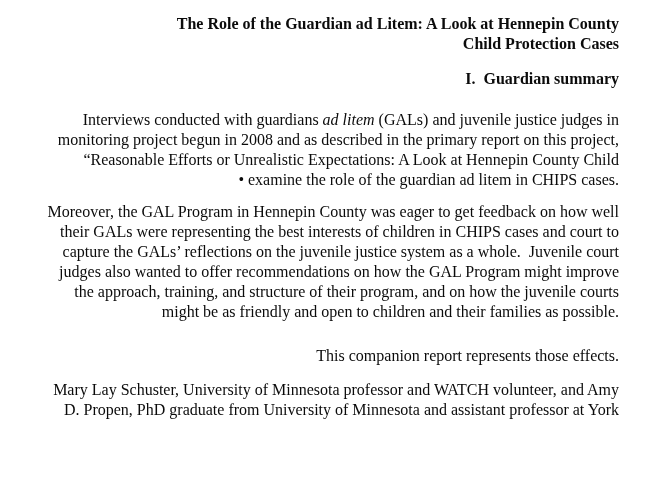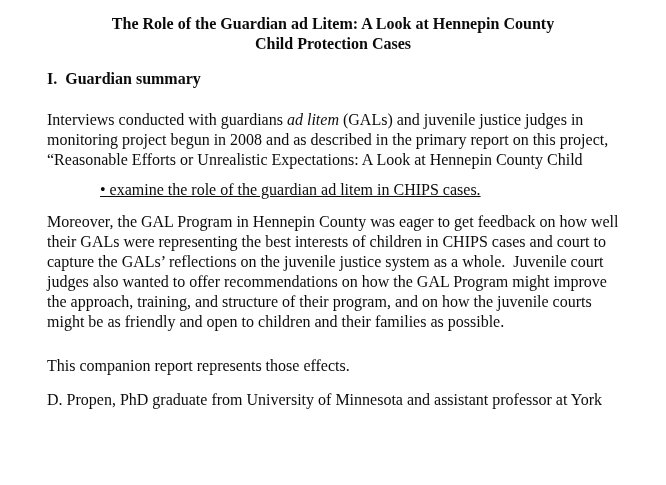--- a/index.html
+++ b/index.html
@@ -20,29 +20,30 @@
     width: 666px;
     height: 485px;
     padding: 14px 47px 0 47px;
     overflow: hidden;
   }
   .line {
     display: block;
     line-height: 20px;
     height: 20px;
     white-space: pre;
+    text-align: right;
   }
   .centered { text-align: center; }
   .bold { font-weight: bold; }
   .italic { font-style: italic; margin-top: 20px; }
   .title-block { margin-top: 0; }
   .authors-block { margin-top: 17px; }
   .heading-block { margin-top: 15px; }
   .para-1 { margin-top: 21px; }
-  .bullet-block { margin-top: 10px; padding-left: 53px; text-decoration: underline; }
+  .bullet-block { margin-top: 0; padding-left: 53px; }
   .para-2 { margin-top: 12px; }
   .para-3 { margin-top: 24px; }
   .para-4 { margin-top: 14px; }
 </style>
 </head>
 <body>
 
 <div class="page">
 
   <div class="title-block centered bold">
@@ -72,16 +73,17 @@
     <span class="line">judges also wanted to offer recommendations on how the GAL Program might improve</span>
     <span class="line">the approach, training, and structure of their program, and on how the juvenile courts</span>
     <span class="line">might be as friendly and open to children and their families as possible.</span>
   </div>
 
   <div class="para-3">
     <span class="line">This companion report represents those effects.</span>
   </div>
 
   <div class="para-4">
+    <span class="line">Mary Lay Schuster, University of Minnesota professor and WATCH volunteer, and Amy</span>
     <span class="line">D. Propen, PhD graduate from University of Minnesota and assistant professor at York</span>
   </div>
 
 </div>
 
 </body></html>

